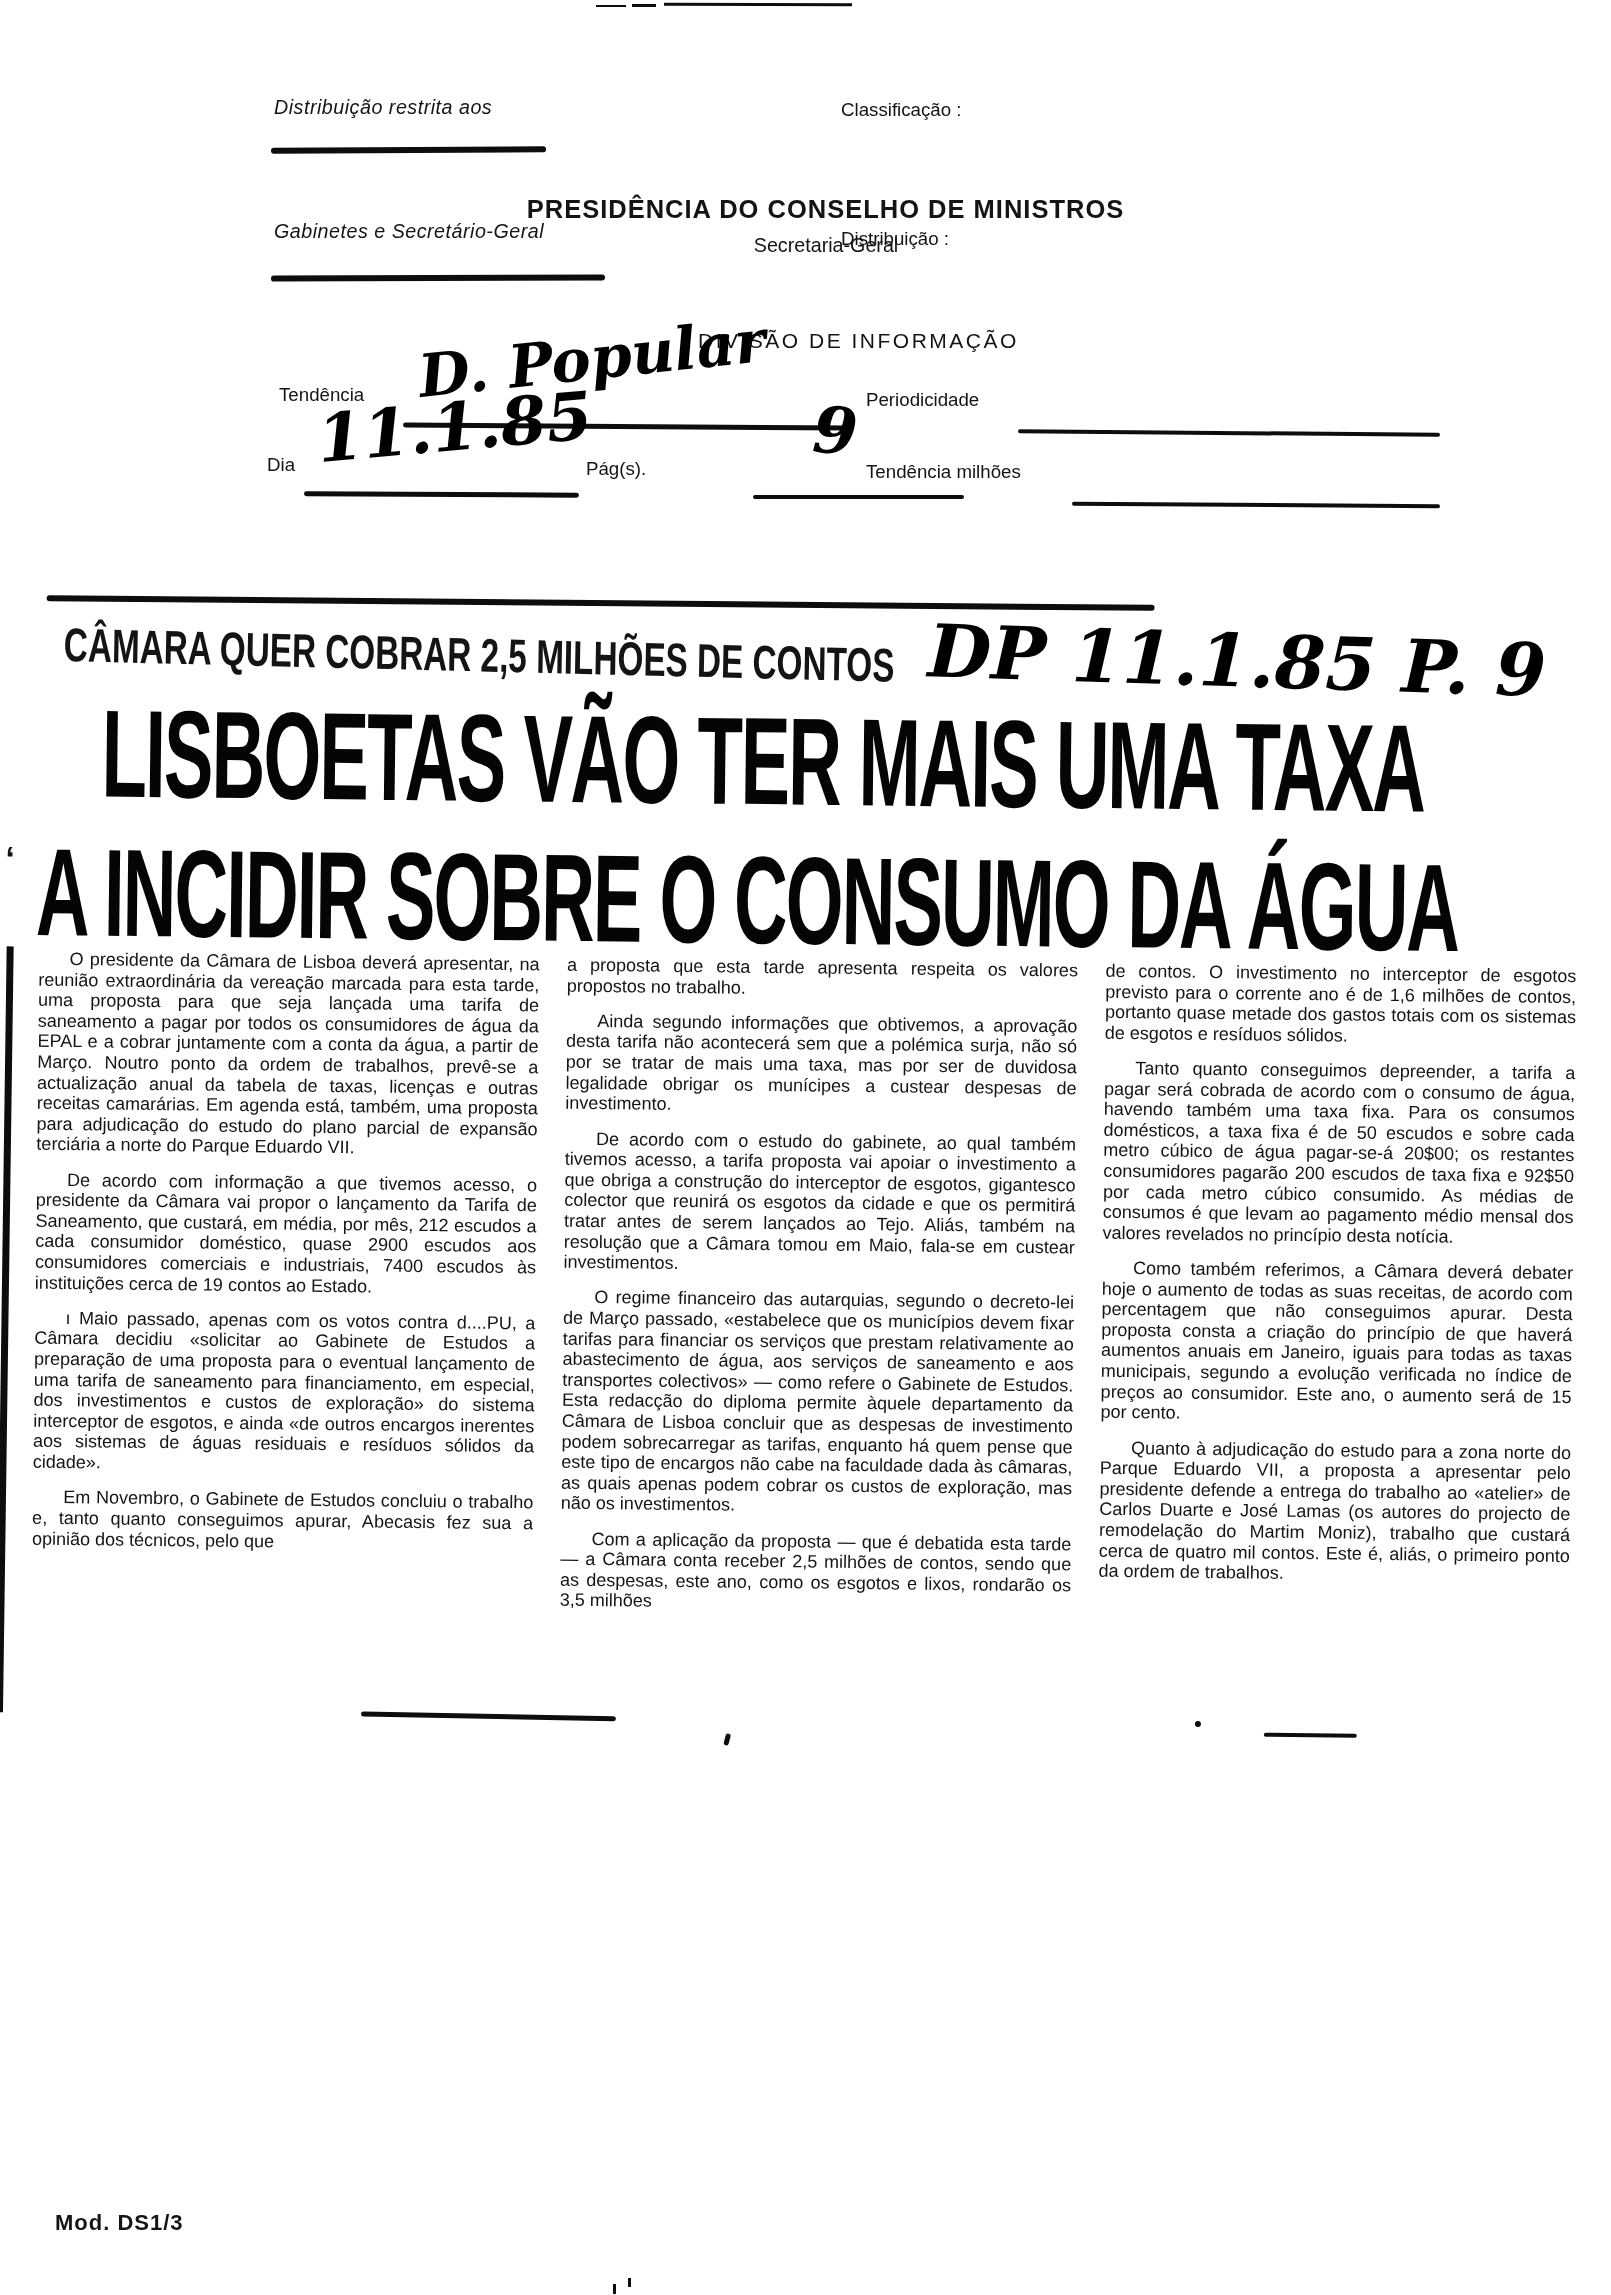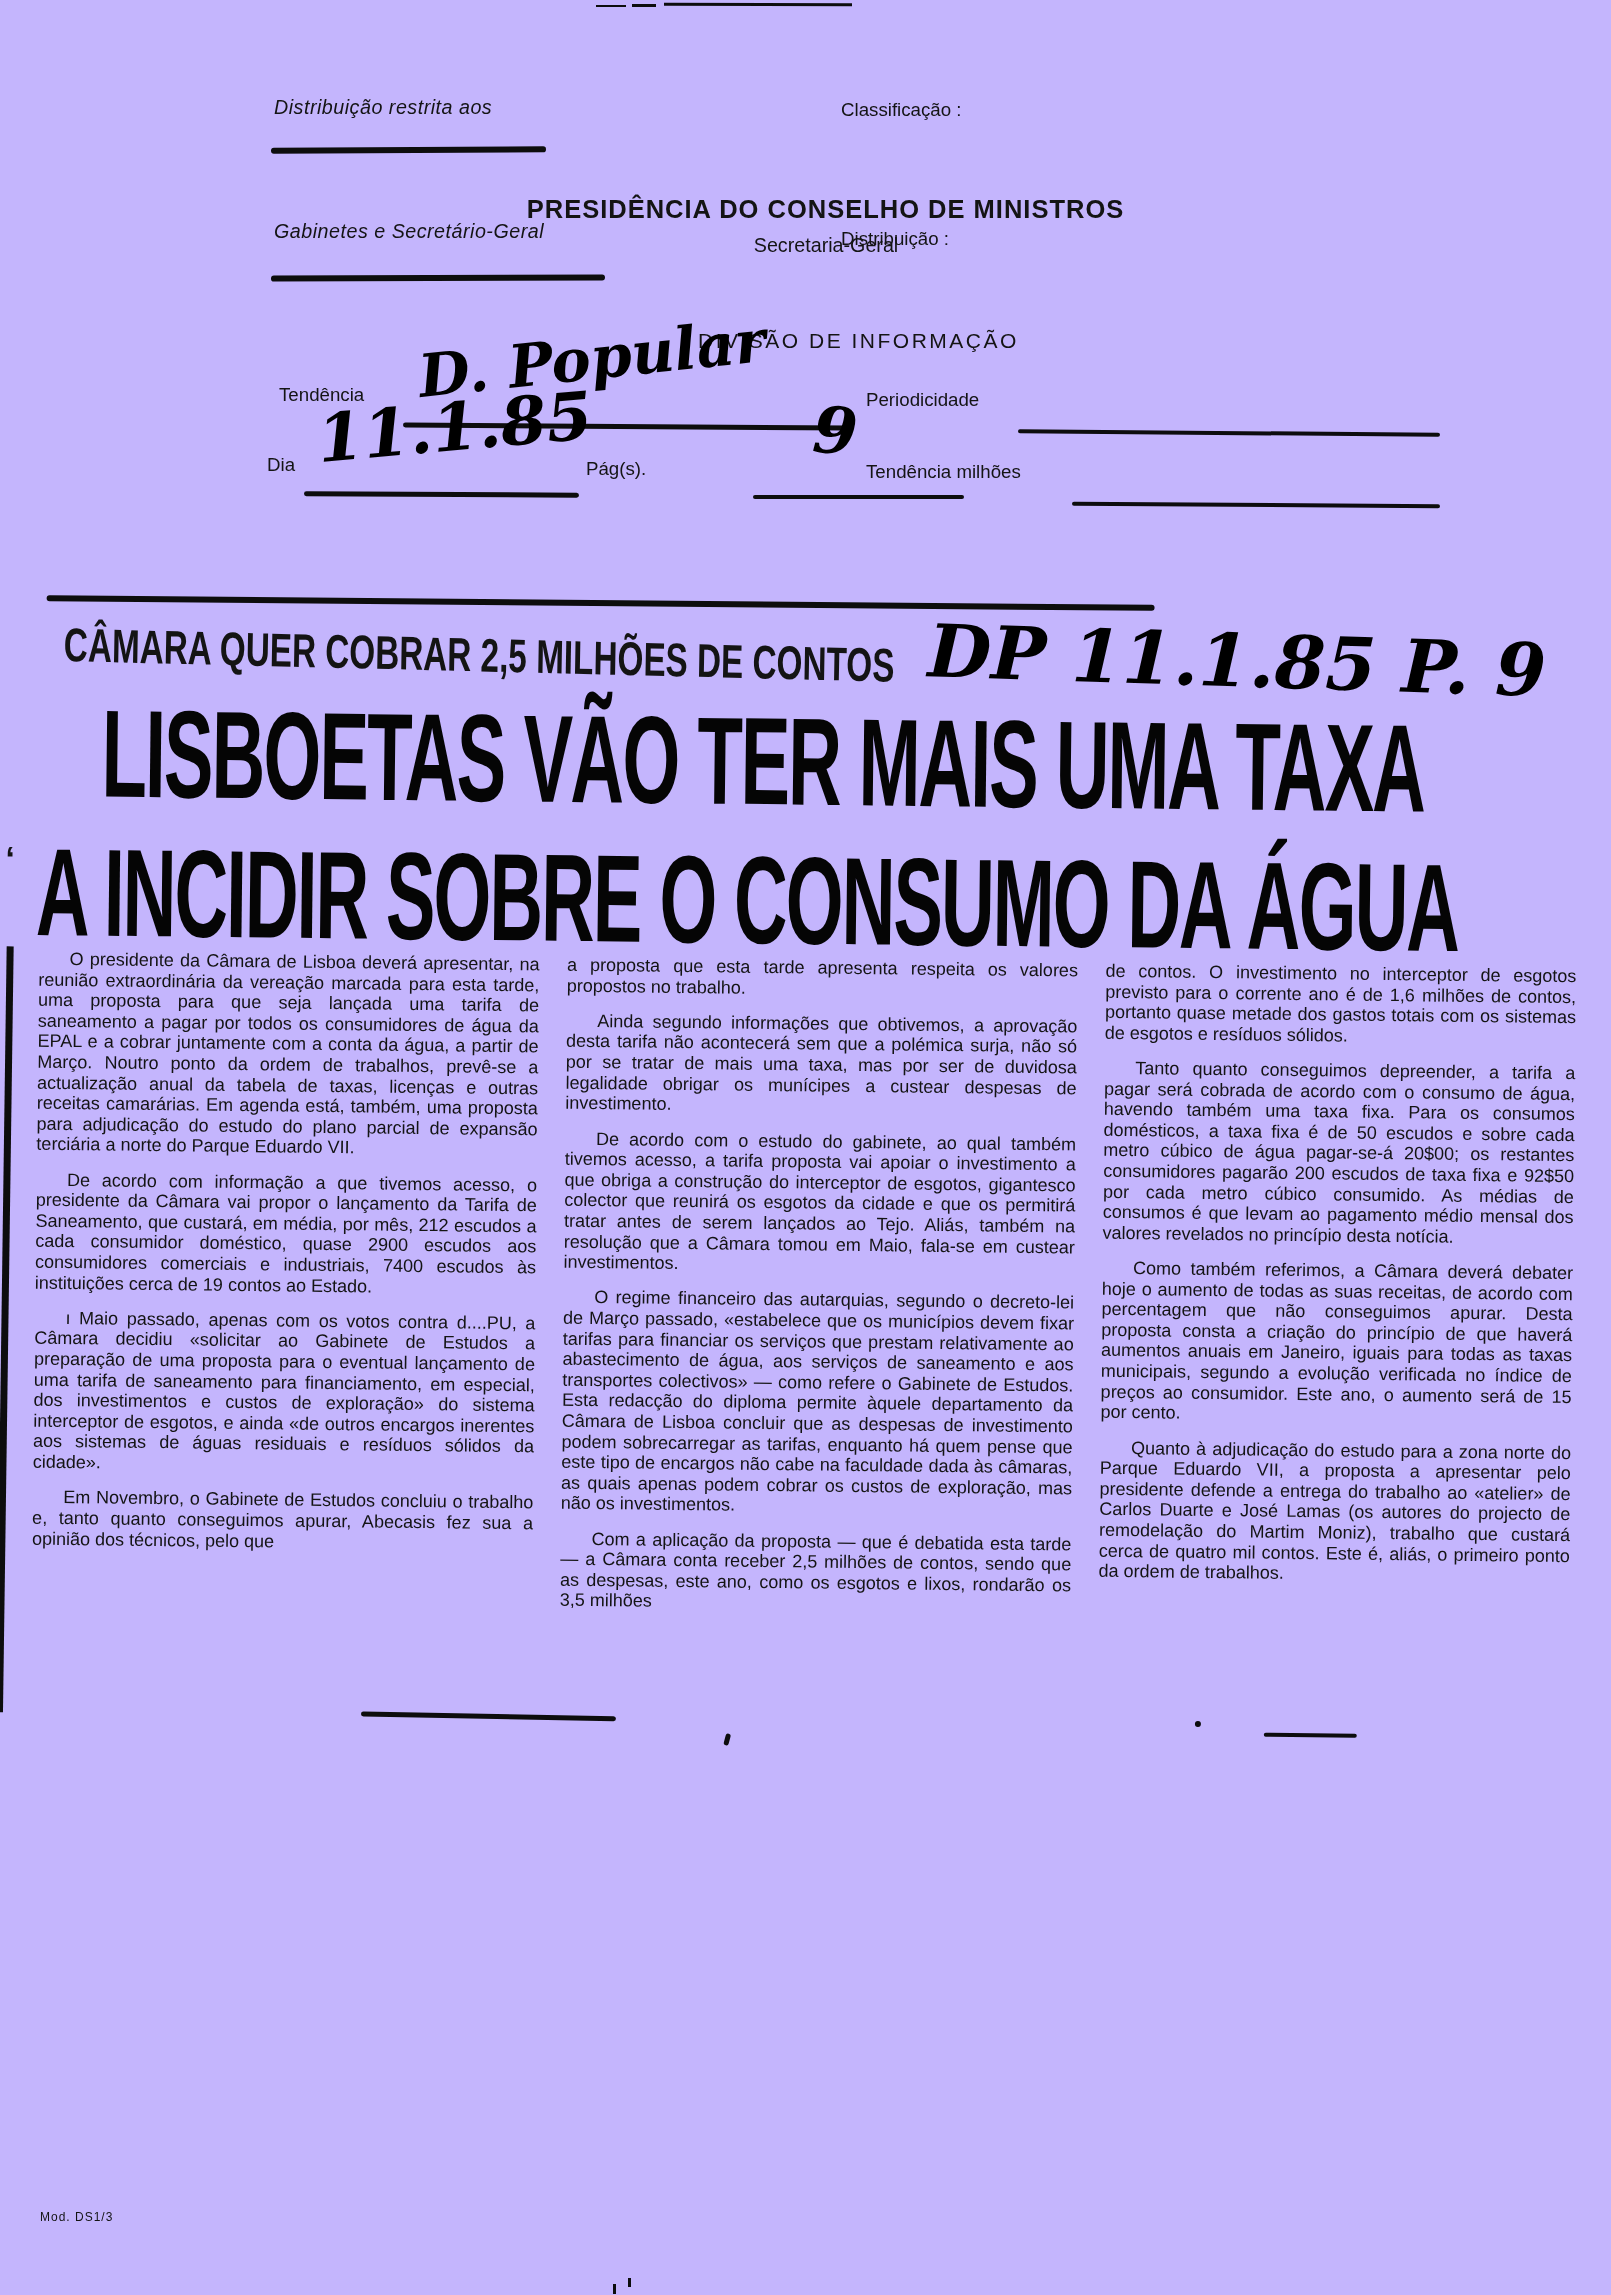--- a/index.html
+++ b/index.html
@@ -1,18 +1,18 @@
 <!DOCTYPE html>
 <html style="font-size:7.9px"><head>
 <meta charset="utf-8">
 <style>
   html,body { margin:0; padding:0; background:#e8e8e8; }
   .page {
     position:relative; width:1612px; height:2295px; margin:0 auto;
-    background:#c4b5fd; overflow:hidden; color:#141414;
+    background:#ffffff; overflow:hidden; color:#141414;
     font-family:"Liberation Sans", sans-serif;
   }
   .abs { position:absolute; }
   .ink { background:#0d0d0d; }
 
   
   .tl { height:2.9px; }
 
   
   .restricted { font-style:italic; font-size:19.7px; letter-spacing:0.5px; white-space:nowrap; }
@@ -35,21 +35,21 @@
   .headline { font-weight:bold; font-size:111px; letter-spacing:-2.9px; white-space:nowrap;
               transform:scale(0.67,1.12); transform-origin:0 0; color:#050505; }
   .stray { font-size:34px; font-weight:bold; }
   .colwrap { display:flex; gap:27.5px; }
   .col { font-size:18px; line-height:20.6px; }
   .col p { margin:0 0 14.7px 0; text-align:justify; text-indent:31px; }
   .col p.cont { text-indent:0; }
   .col p:last-child { margin-bottom:0; }
   .vbar { width:6.9px; transform:rotate(0.15deg); }
 
-  .mod { font-size:12px; font-weight:normal; letter-spacing:1px; white-space:nowrap; }
+  .mod { font-size:22px; font-weight:bold; letter-spacing:1px; white-space:nowrap;margin-left:15px; }
 </style>
 </head>
 <body>
 
 <div class="page">
 
   <div class="abs ink tl" style="left:596px; top:4.9px; width:29.5px; height:2.5px;"></div>
   <div class="abs ink tl" style="left:632px; top:3.9px; width:23.6px;"></div>
   <div class="abs ink tl" style="left:664px; top:2.9px; width:188px; transform:rotate(0.2deg);"></div>
 

